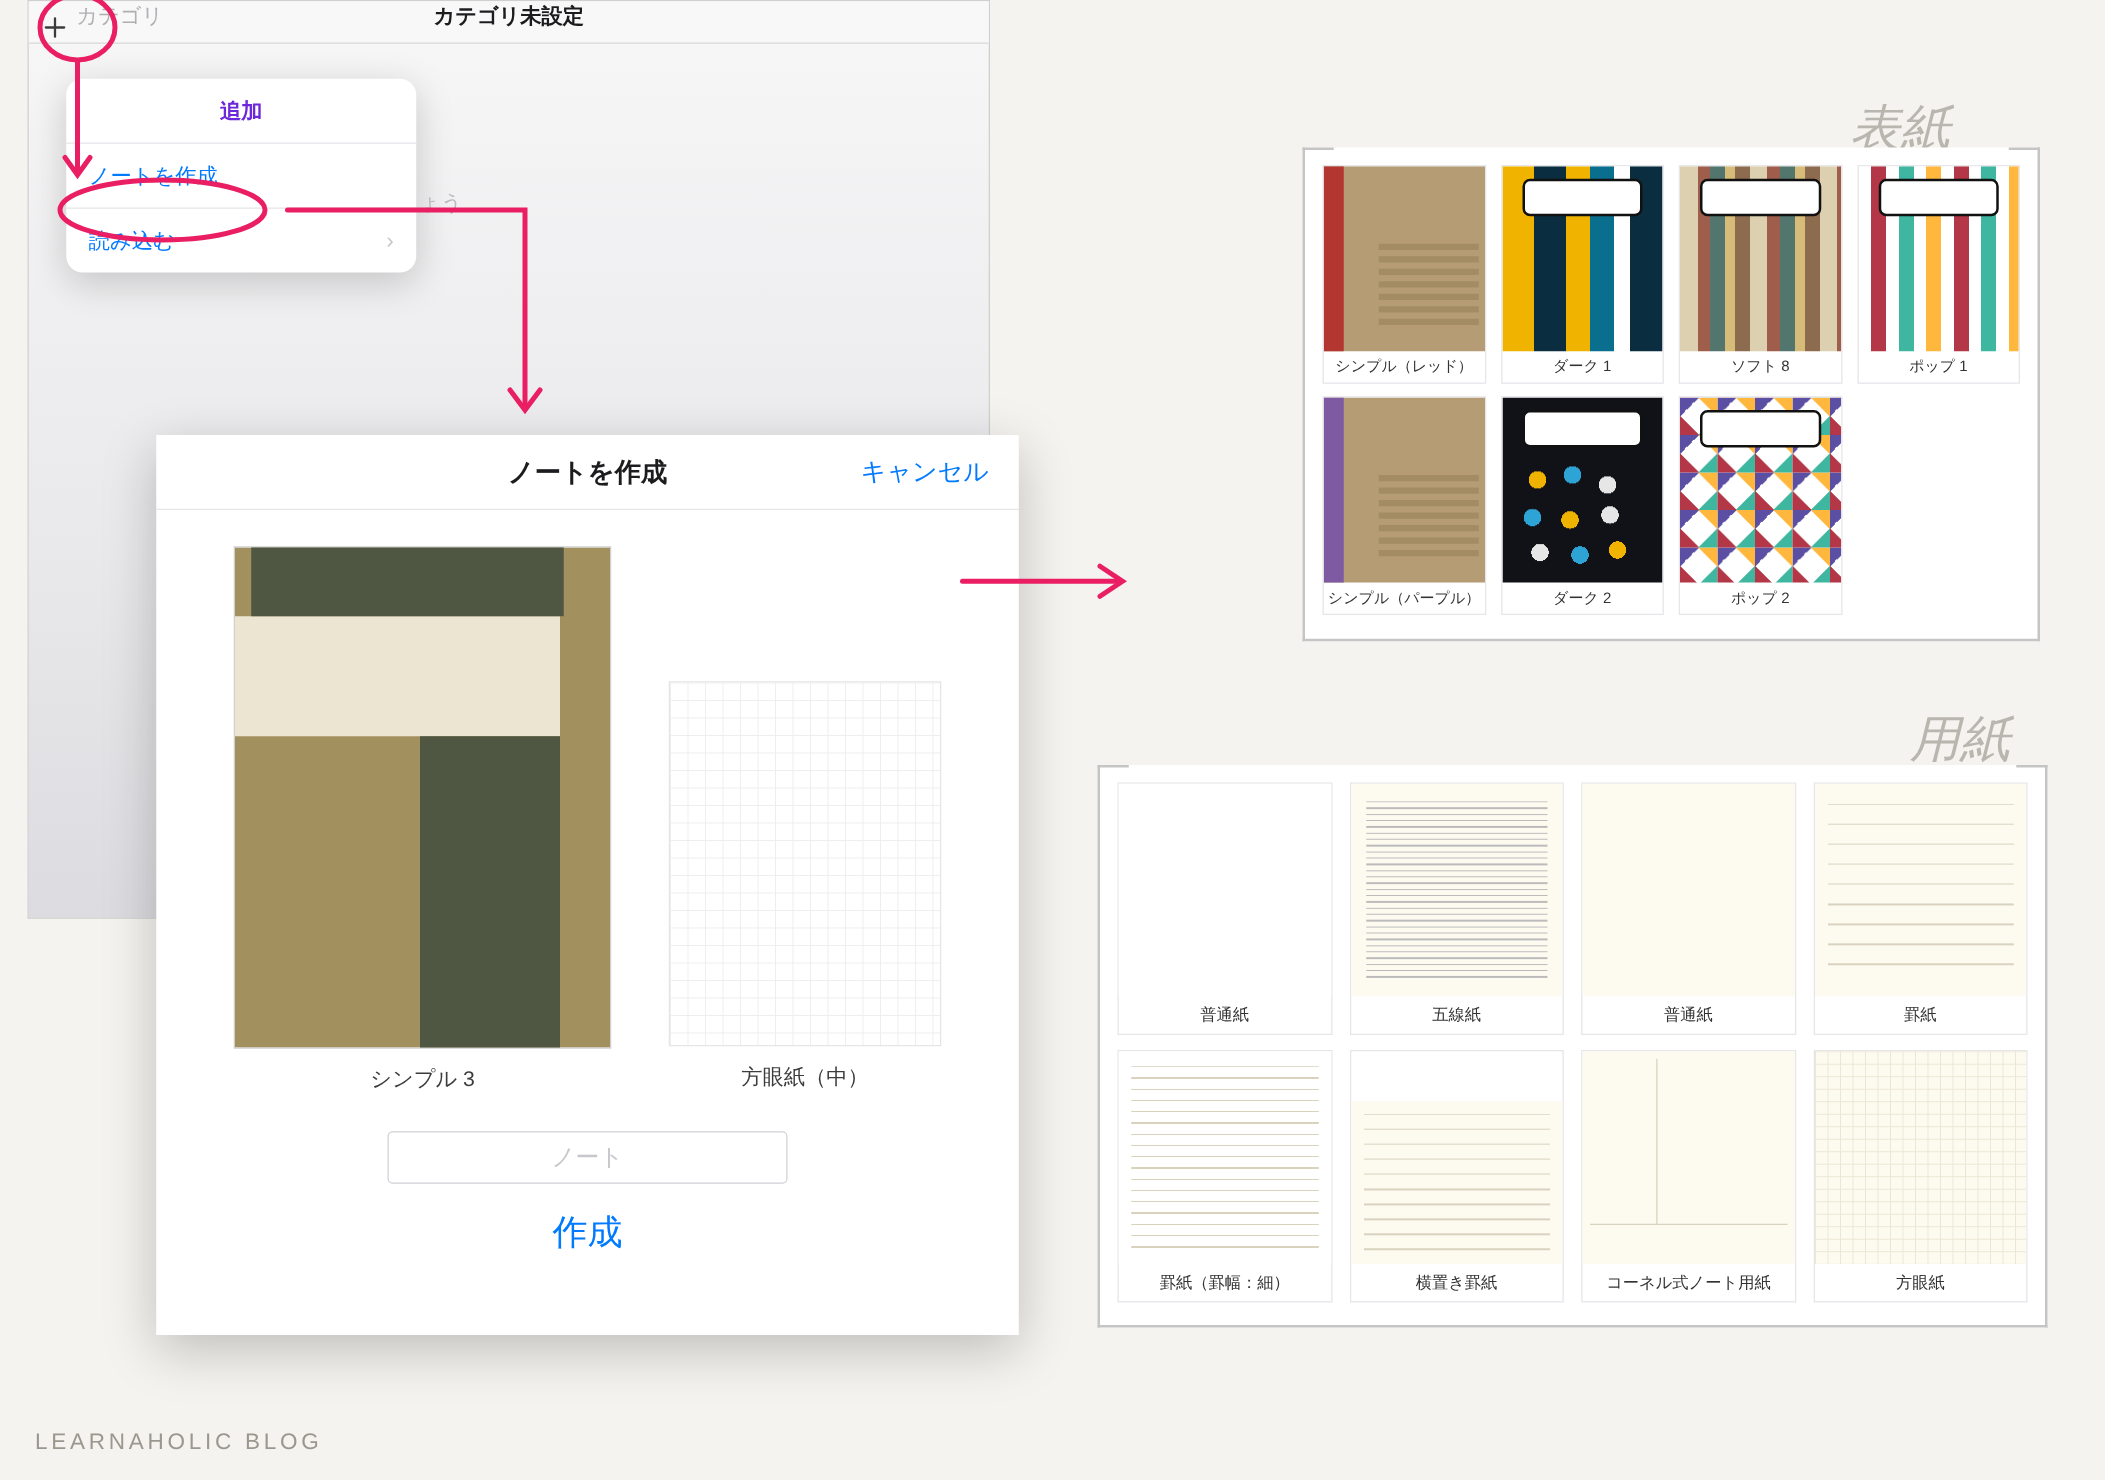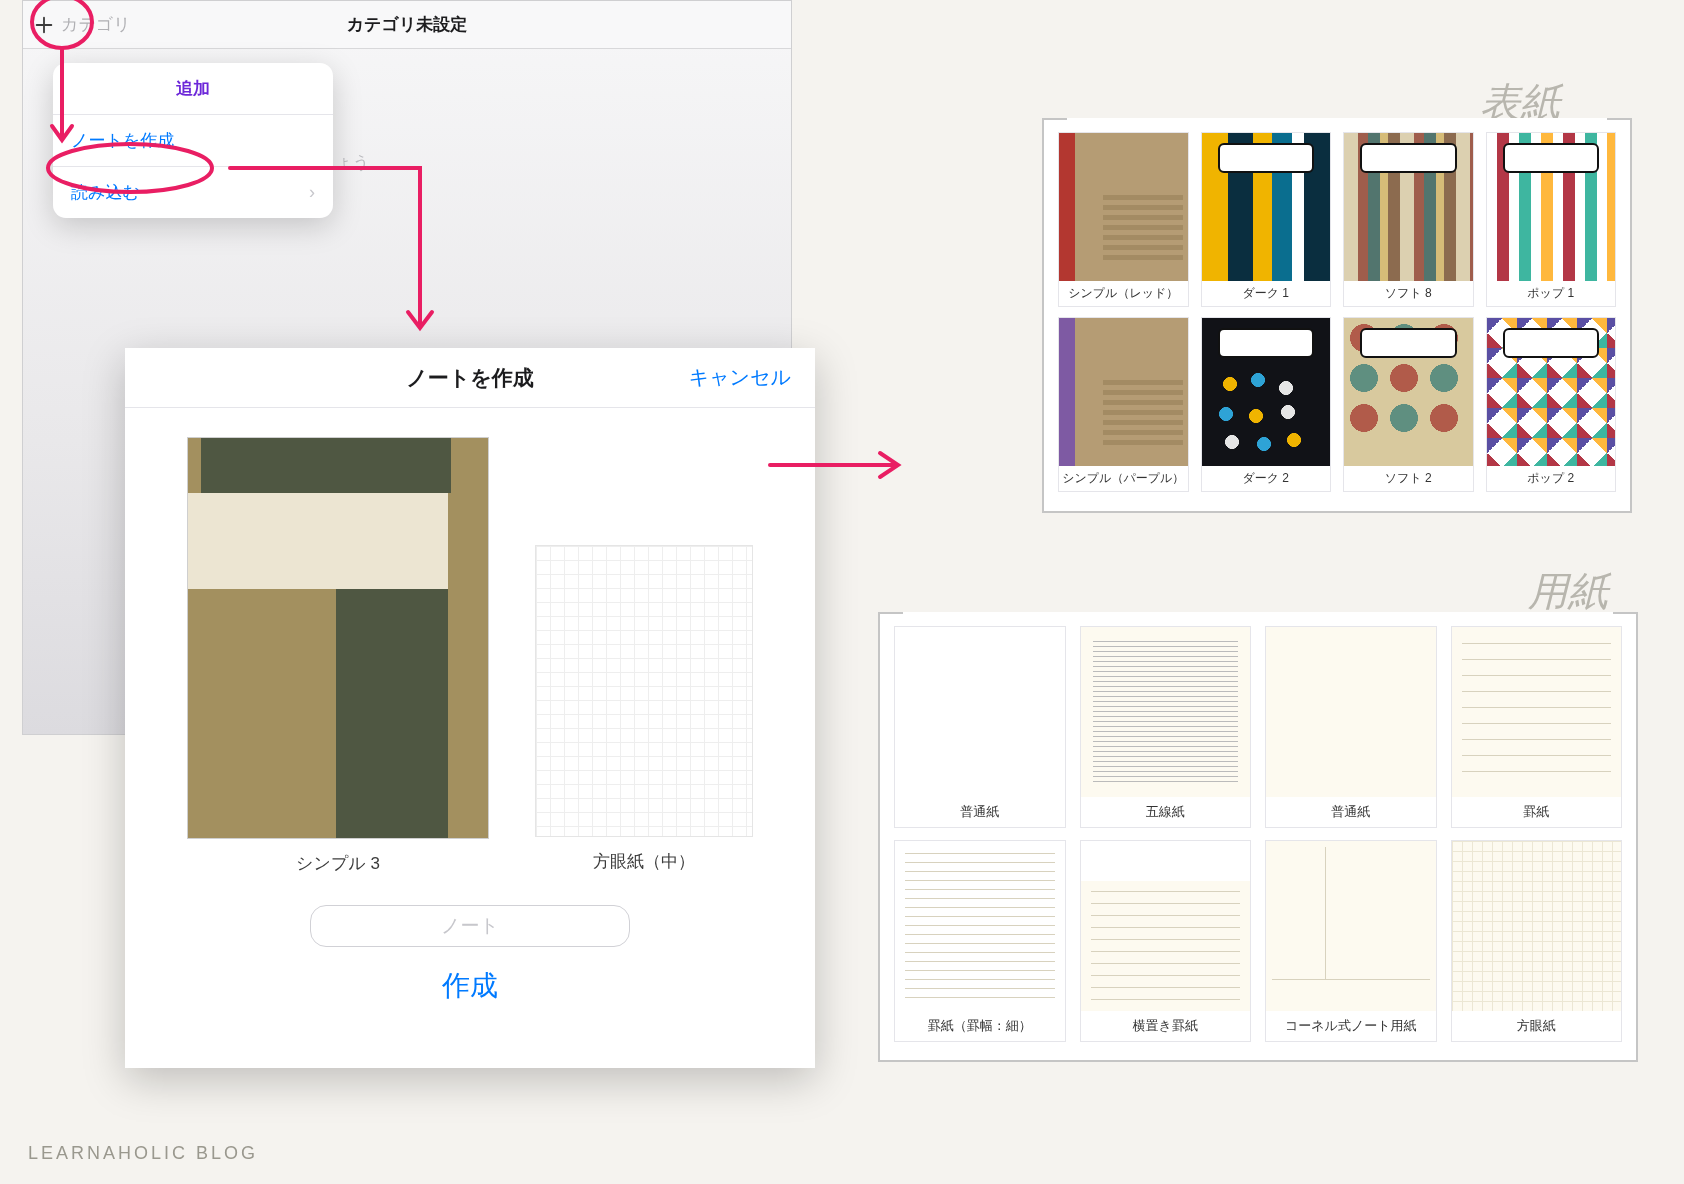--- a/index.html
+++ b/index.html
@@ -24,25 +24,24 @@
 
   
   .ipad {
     position: absolute;
     left: 22px; top: 0;
     width: 770px; height: 735px;
     background: linear-gradient(180deg,#f7f7f8 0%, #e9e8ea 60%, #dcdbdf 100%);
     border: 1px solid #cfcfd1;
   }
   .ipad-header {
-    height: 48px;
+    height: 34px;
     background: #f8f8f9;
     border-bottom: 1px solid #d8d8da;
     display: flex;
-    align-items: center;
     position: relative;
   }
   .plus-btn {
     width: 42px; height: 42px;
     display: flex; align-items: center; justify-content: center;
     color: #3c3c3c;
   }
   .plus-btn svg { width: 22px; height: 22px; }
   .cat-label {
     color: #b0b0b4; font-size: 17px; margin-left: -4px;
@@ -127,21 +126,21 @@
     outline:1px solid #e5e5e5;
     background-image:
       linear-gradient(#eee 1px, transparent 1px),
       linear-gradient(90deg, #eee 1px, transparent 1px);
     background-size: 14px 14px;
   }
   .grid-paper-big.shifted { margin-top: 108px; }
   .note-input {
     margin-top: 30px;
     width: 320px; height: 42px;
-    border: 1px solid #d1d1d6; border-radius: 16px;
+    border: 1px solid #d1d1d6; border-radius: 4px;
     text-align: center; font-size: 19px; color:#c7c7cc;
     display:flex; align-items:center; justify-content:center;
     background:#fff;
   }
   .create-btn {
     margin-top: 20px; font-size: 28px; color: var(--ios-blue); font-weight: 400;
   }
 
   
   .panel-label {
@@ -381,26 +380,20 @@
         <div class="cover-inner simple-purple"></div>
         <div class="cover-cap">シンプル（パープル）</div>
       </div>
     <div class="cover-card">
         <div class="cover-inner dark2">
           <div class="label-box"></div>
         </div>
         <div class="cover-cap">ダーク 2</div>
       </div>
     <div class="cover-card">
-        <div class="cover-inner soft2">
-          <div class="label-box"></div>
-        </div>
-        <div class="cover-cap">ソフト 2</div>
-      </div>
-    <div class="cover-card">
         <div class="cover-inner pop2">
           <div class="label-box"></div>
         </div>
         <div class="cover-cap">ポップ 2</div>
       </div>
   </div>
 </div>
 
 <div class="panel-label paper">用紙</div>
 <div class="panel paper">

